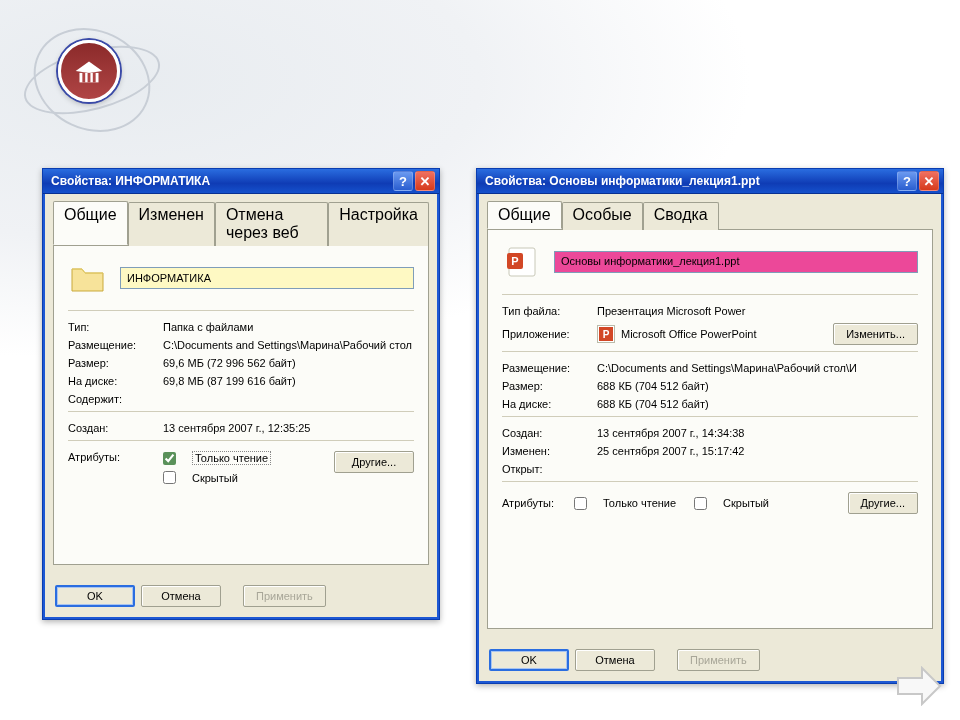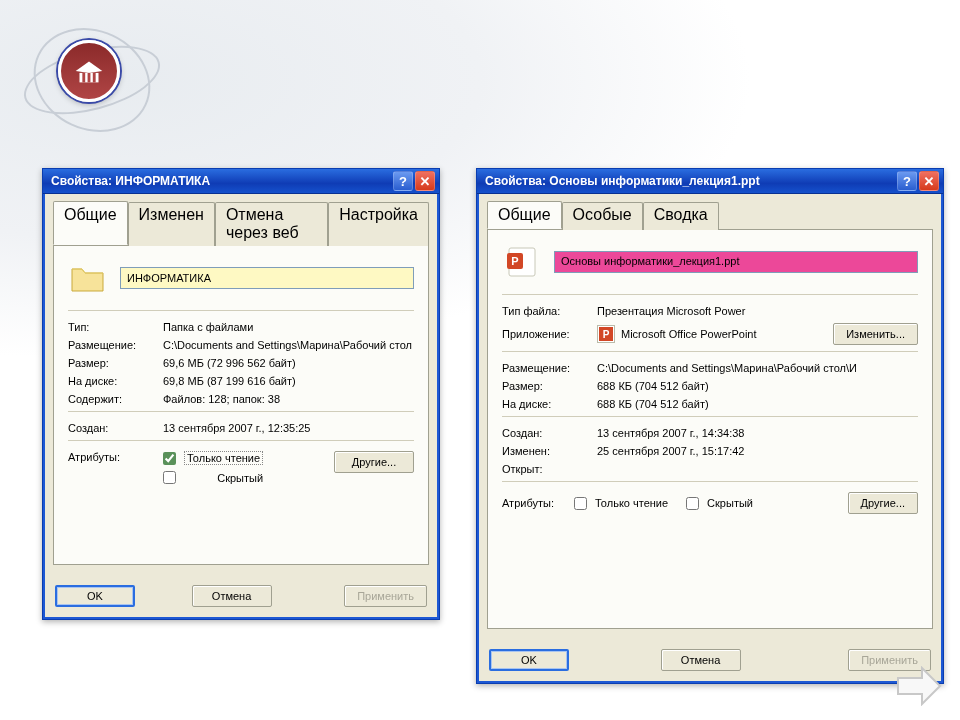--- a/index.html
+++ b/index.html
@@ -73,33 +73,33 @@
   .name-field {
     flex:1; border:1px solid #7f9db9; background:#fef9c3; padding:3px 6px;
     font-size:11px; height:22px;
   }
   .name-field.static { background:#ec4899; }
   .hr { height:1px; background:#d0cdba; margin:6px 0 10px; }
   .row { display:flex; margin:6px 0; align-items:center; }
   .lbl { width:95px; flex-shrink:0; }
   .val { flex:1; }
   .checks { display:flex; flex-direction:column; gap:6px; }
-  .check { display:flex; align-items:center; gap:8px;justify-content:space-between; }
+  .check { display:flex; align-items:center; gap:16px; }
   .check input { margin:0; }
   .check.boxed span { border:1px dotted #888; padding:0 2px; }
   .inline-checks { display:flex; gap:18px; }
   .btn {
     min-width:80px; height:22px; background:#ece9d8;
     border:1px solid #a0a090; border-radius:2px;
     font-size:11px; padding:0 12px; cursor:default;
     box-shadow: inset 1px 1px 0 #fff;
   }
   .btn.default { border:2px solid #2a6de0; box-shadow:inset 0 0 0 1px #a8c4f0; }
   .btn.disabled { color:#a8a698;margin-left:16px; }
-  .btnbar { display:flex; gap:6px; justify-content:space-between; padding:10px 12px 12px; }
+  .btnbar { display:flex; gap:6px; justify-content:flex-start; padding:10px 12px 12px; }
   .attr-row { display:flex; align-items:flex-start; justify-content:space-between; }
   .appicon { width:18px; height:18px; border:1px solid #bba; display:inline-flex; align-items:center; justify-content:center; background:#fff; margin-right:6px; }
   .arrow {
     position:absolute; right:18px; bottom:12px;
   }
 </style>
 </head>
 <body>
 
 <div class="bg-deco">
@@ -151,21 +151,20 @@
       <div class="row">
           <div class="lbl">Размер:</div>
           <div class="val">69,6 МБ (72 996 562 байт)</div>
         </div>
       <div class="row">
           <div class="lbl">На диске:</div>
           <div class="val">69,8 МБ (87 199 616 байт)</div>
         </div>
       <div class="row">
           <div class="lbl">Содержит:</div>
-          <div class="val">Файлов: 128; папок: 38</div>
         </div>
       <div class="hr"></div>
       <div class="row">
           <div class="lbl">Создан:</div>
           <div class="val">13 сентября 2007 г., 12:35:25</div>
         </div>
       <div class="hr"></div>
       <div class="attr-row">
         <div style="display:flex;">
           <div class="lbl">Атрибуты:</div>

